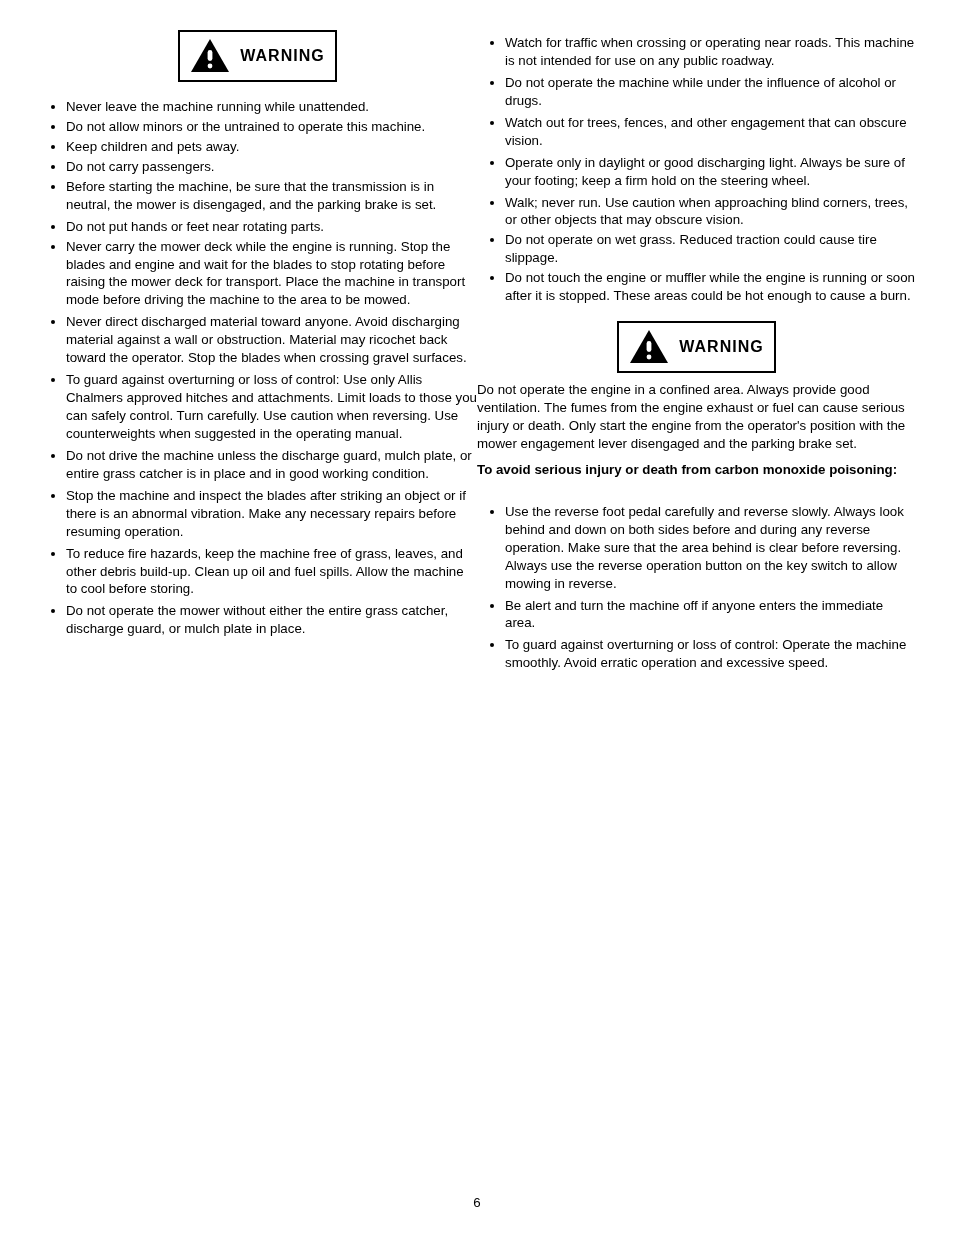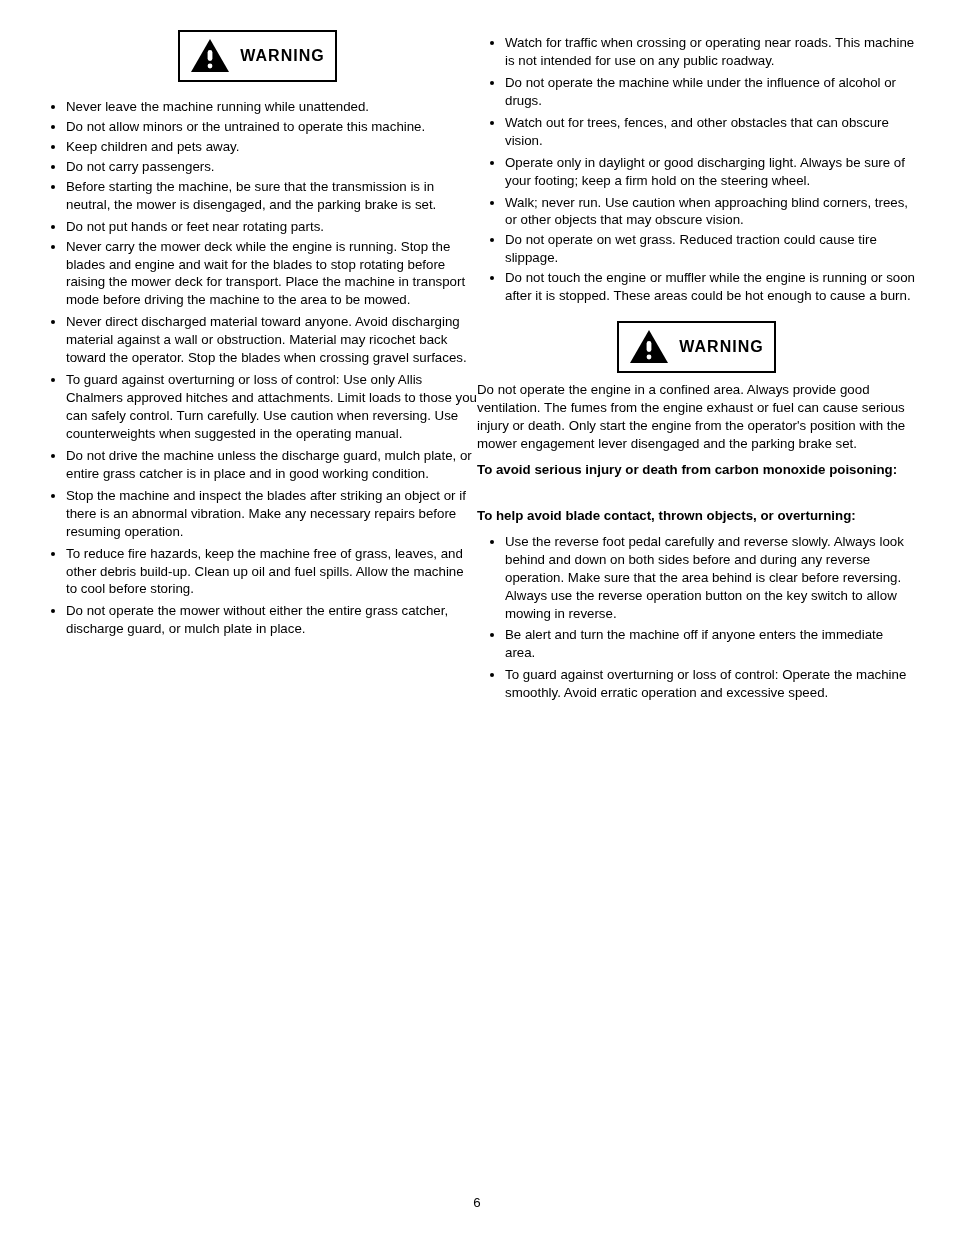--- a/index.html
+++ b/index.html
@@ -119,21 +119,21 @@
       <li>To reduce fire hazards, keep the machine free of grass, leaves, and other debris build-up. Clean up oil and fuel spills. Allow the machine to cool before storing.</li>
       <li>Do not operate the mower without either the entire grass catcher, discharge guard, or mulch plate in place.</li>
     </ul>
   </div>
 
   <div class="col">
 
     <ul class="bullets">
       <li>Watch for traffic when crossing or operating near roads. This machine is not intended for use on any public roadway.</li>
       <li>Do not operate the machine while under the influence of alcohol or drugs.</li>
-      <li>Watch out for trees, fences, and other obstacles that can obscure vision.</li>
+      <li>Watch out for trees, fences, and other engagement that can obscure vision.</li>
       <li>Operate only in daylight or good discharging light. Always be sure of your footing; keep a firm hold on the steering wheel.</li>
       <li class="tight">Walk; never run. Use caution when approaching blind corners, trees, or other objects that may obscure vision.</li>
       <li class="tight">Do not operate on wet grass. Reduced traction could cause tire slippage.</li>
       <li>Do not touch the engine or muffler while the engine is running or soon after it is stopped. These areas could be hot enough to cause a burn.</li>
     </ul>
 
     <div class="gap-md"></div>
     <div class="center-box">
       <div class="warning-box" style="max-width:240px;">
         <span class="warning-icon">
@@ -145,21 +145,20 @@
         </span>
         <span class="label">WARNING</span>
       </div>
     </div>
 
     <div class="para">Do not operate the engine in a confined area. Always provide good ventilation. The fumes from the engine exhaust or fuel can cause serious injury or death. Only start the engine from the operator's position with the mower engagement lever disengaged and the parking brake set.</div>
     <div class="para b">To avoid serious injury or death from carbon monoxide poisoning:</div>
 
     <div class="gap-md"></div>
 
-    <div class="para b">To help avoid blade contact, thrown objects, or overturning:</div>
 
     <ul class="bullets">
       <li>Use the reverse foot pedal carefully and reverse slowly. Always look behind and down on both sides before and during any reverse operation. Make sure that the area behind is clear before reversing. Always use the reverse operation button on the key switch to allow mowing in reverse.</li>
       <li>Be alert and turn the machine off if anyone enters the immediate area.</li>
       <li>To guard against overturning or loss of control: Operate the machine smoothly. Avoid erratic operation and excessive speed.</li>
     </ul>
   </div>
 </div>
 
 <div class="page-number">6</div>

